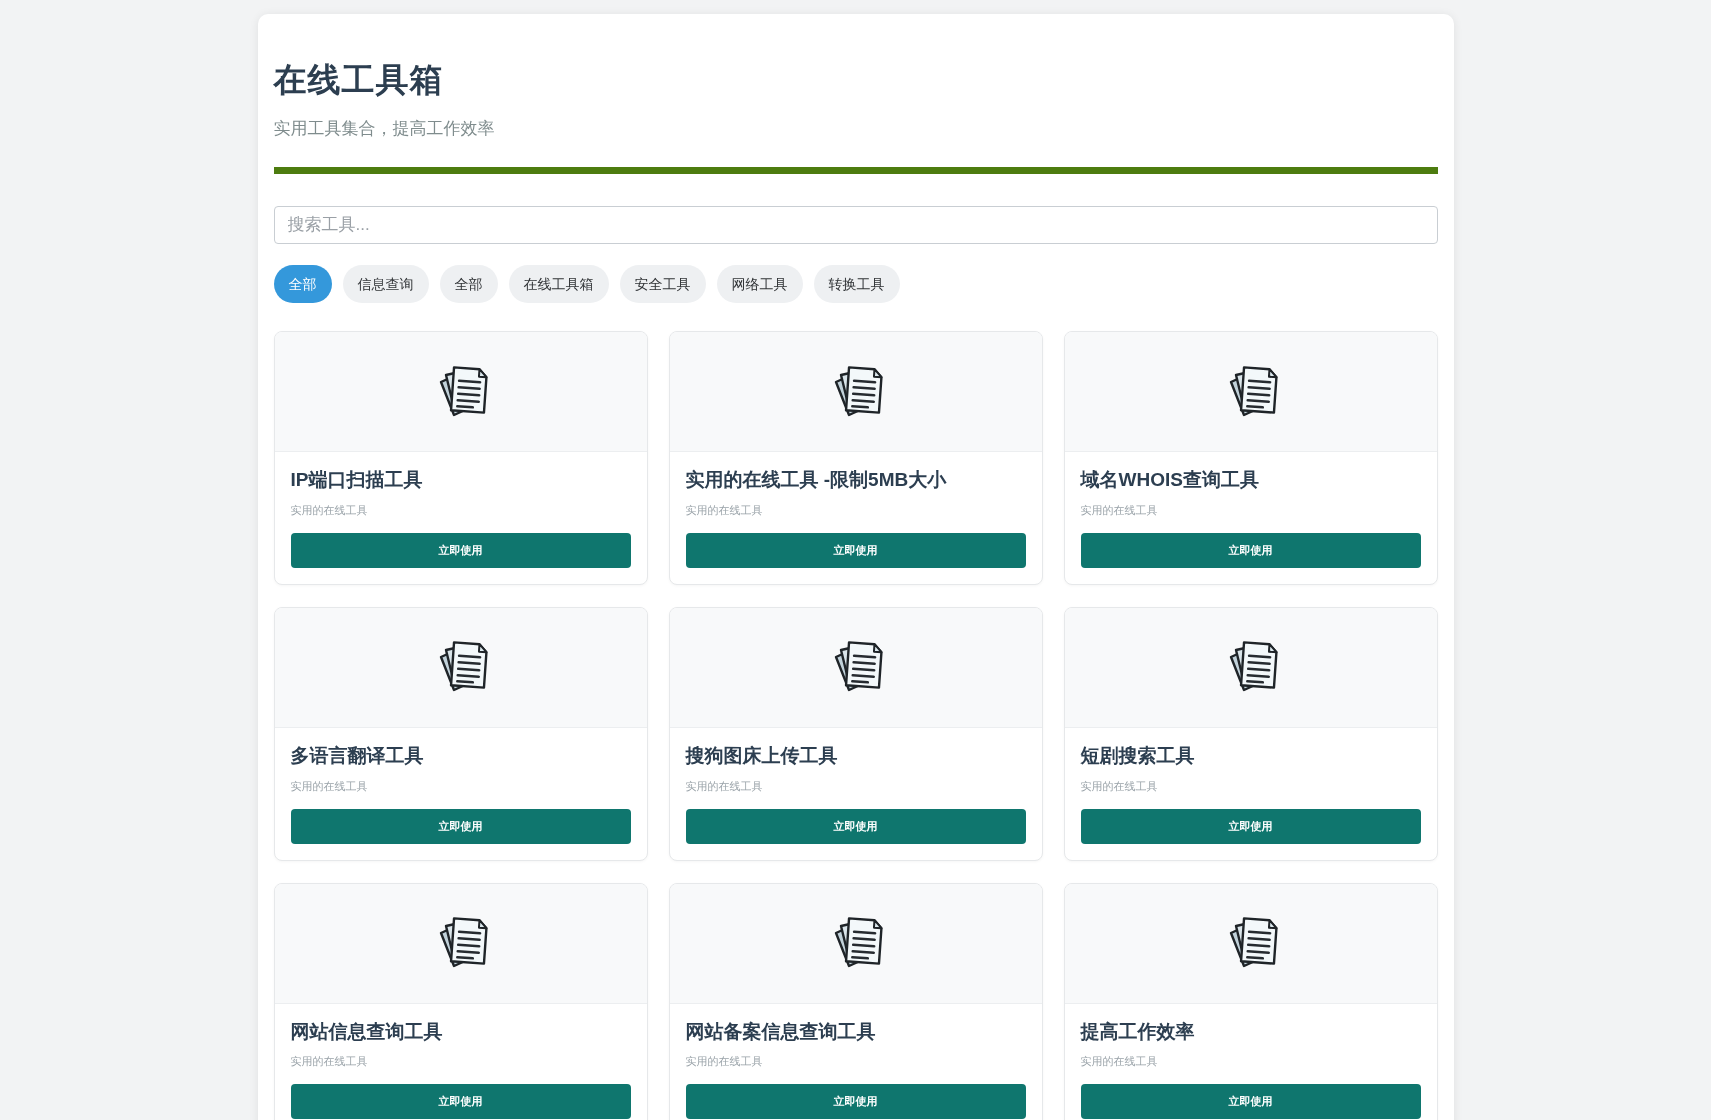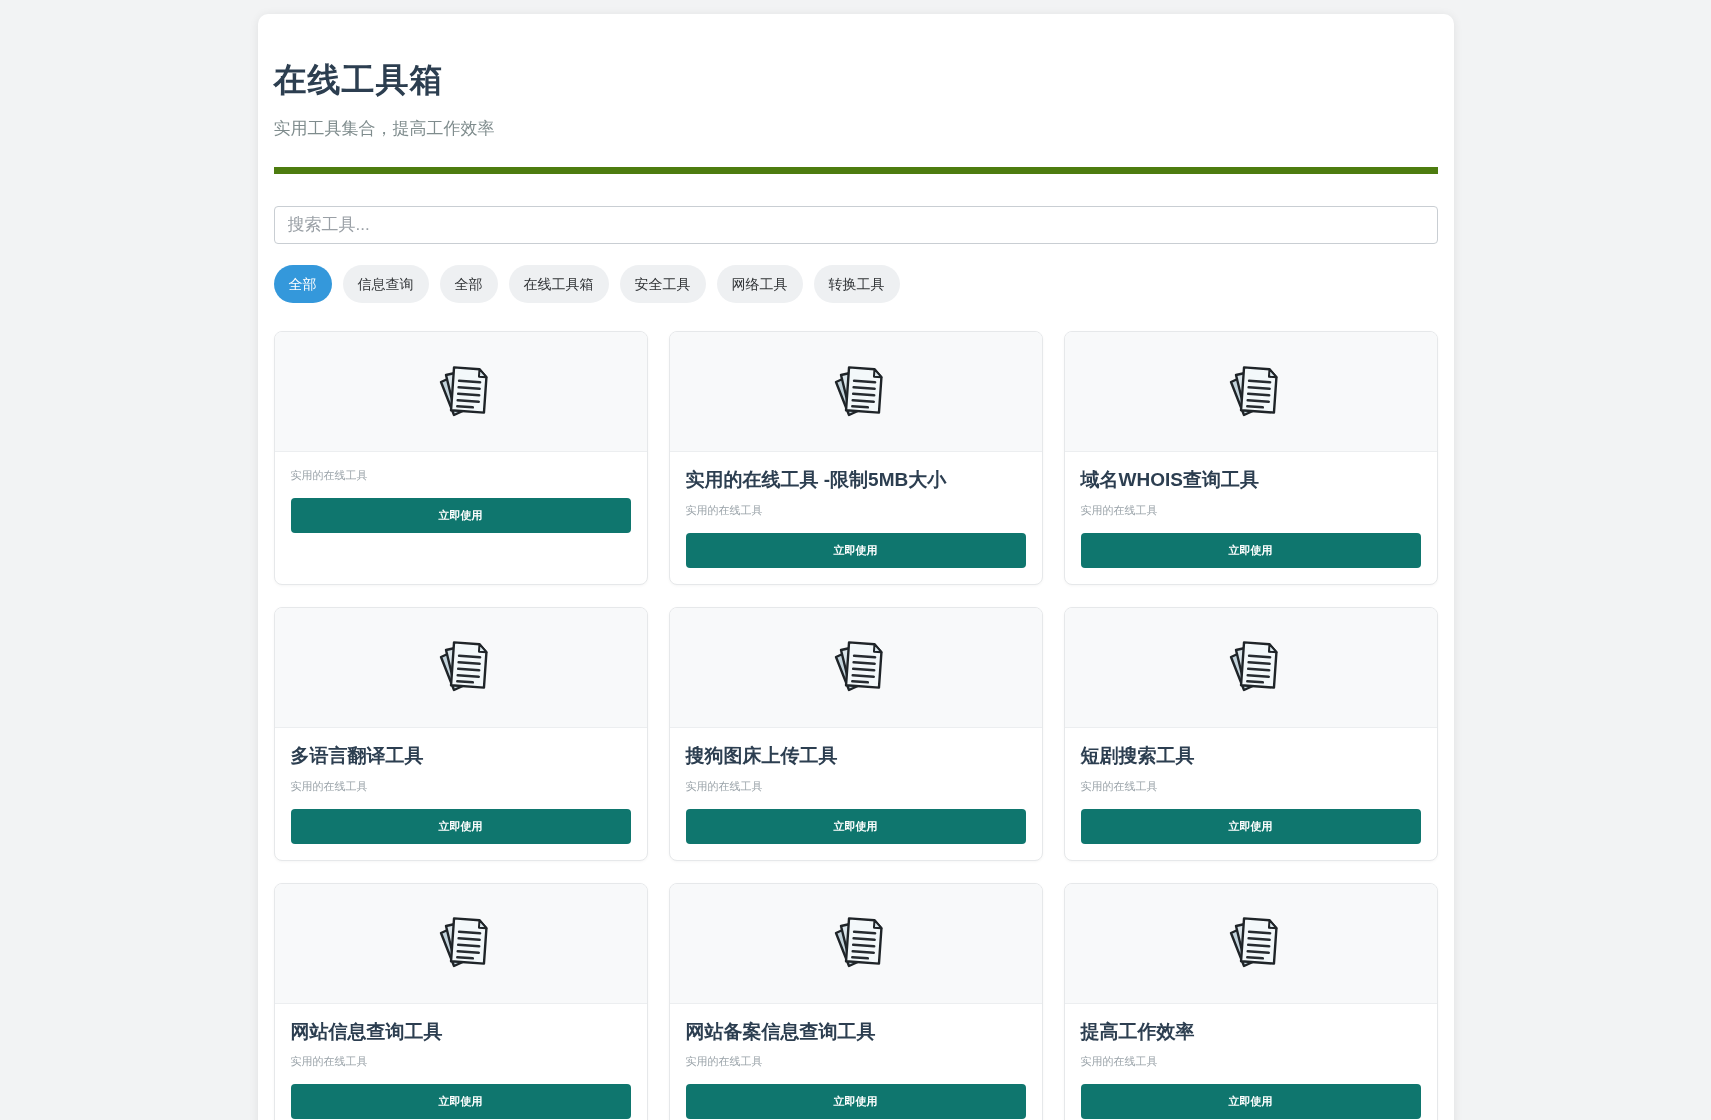--- a/index.html
+++ b/index.html
@@ -167,20 +167,21 @@
 
   <div class="grid">
 
     <div class="card">
       <div class="card-icon-area">
         <svg class="tool-icon">
             <use href="#doc-stack"></use>
           </svg>
       </div>
       <div class="card-body">
+        <div class="card-title">IP端口扫描工具</div>
         <div class="card-desc">实用的在线工具</div>
         <button class="use-btn">立即使用</button>
       </div>
     </div>
 
     <div class="card">
       <div class="card-icon-area">
         <svg class="tool-icon">
             <use href="#doc-stack"></use>
           </svg>

